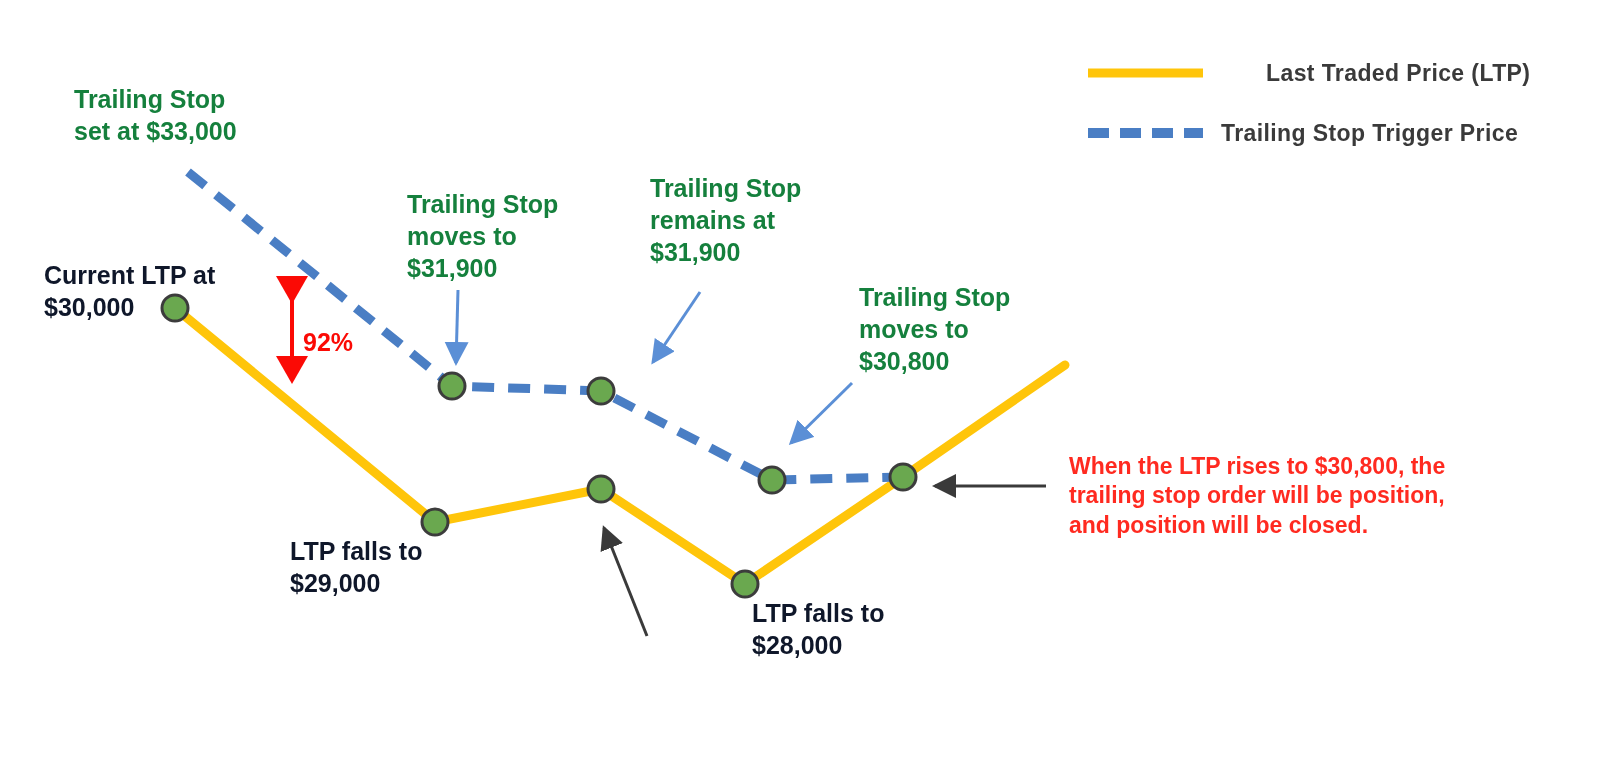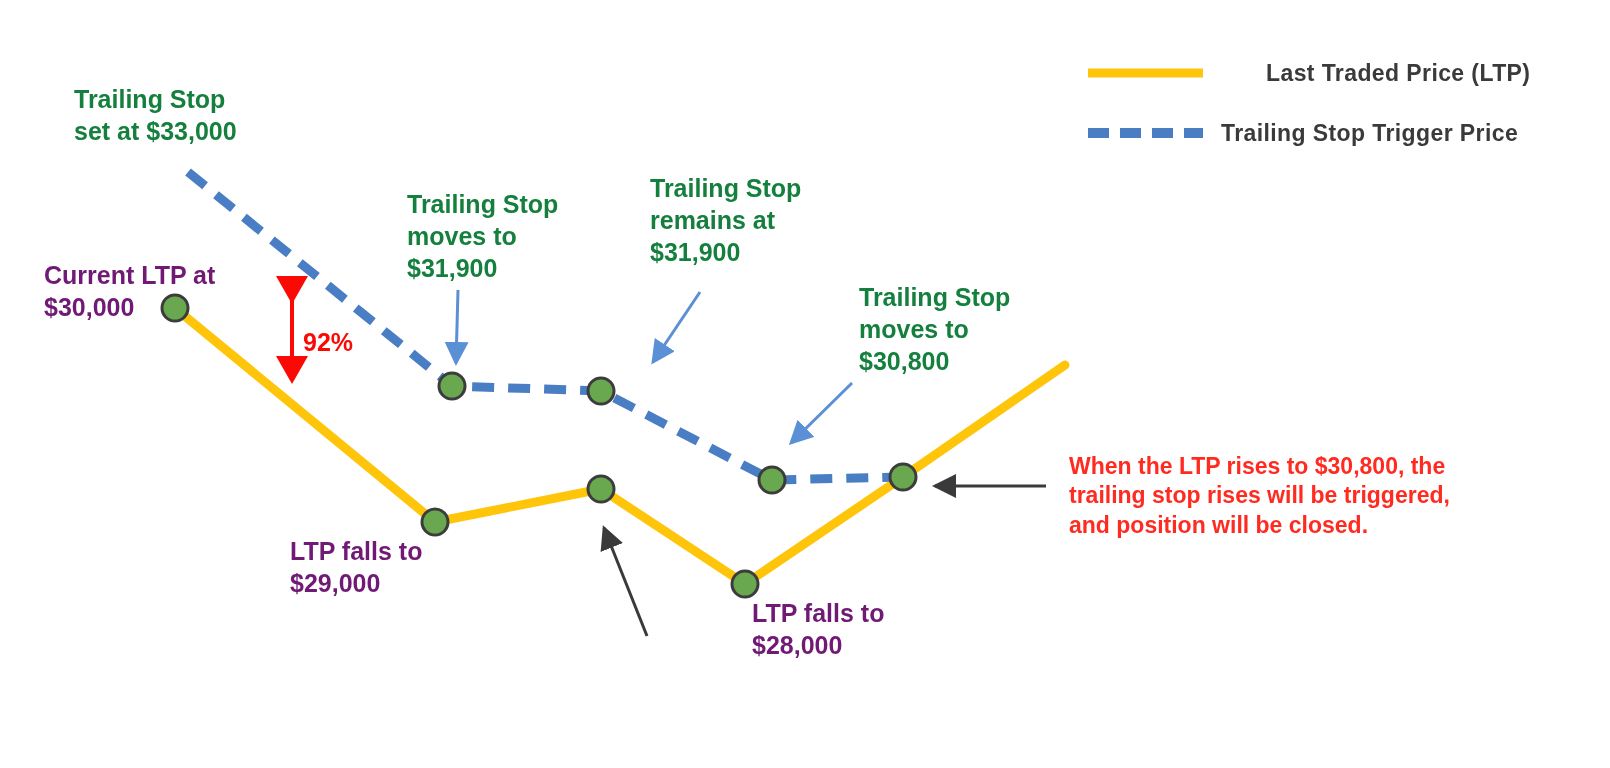--- a/index.html
+++ b/index.html
@@ -28,21 +28,21 @@
     position: absolute;
     white-space: pre-line;
     line-height: 1.28;
     font-weight: bold;
   }
   .lbl-blue {
     color: #15803d;
     font-size: 25px;
   }
   .lbl-black {
-    color: #701a75;
+    color: #0f172a;
     font-size: 25px;
   }
   .lbl-red {
     color: #ff2a20;
     font-size: 23px;
   }
   .lbl-pct {
     color: #fb0a05;
     font-size: 25px;
     font-weight: bold;
@@ -129,16 +129,16 @@
   <div class="lbl lbl-black" style="left:290px; top:535px;">LTP falls to
 $29,000</div>
 
 
   <div class="lbl lbl-black" style="left:752px; top:597px;">LTP falls to
 $28,000</div>
 
   <div class="lbl lbl-pct" style="left:303px; top:326px;">92%</div>
 
   <div class="lbl lbl-red" style="left:1069px; top:452px;">When the LTP rises to $30,800, the
-trailing stop rises will be triggered,
+trailing stop order will be position,
 and position will be closed.</div>
 
 </div>
 
 </body></html>

